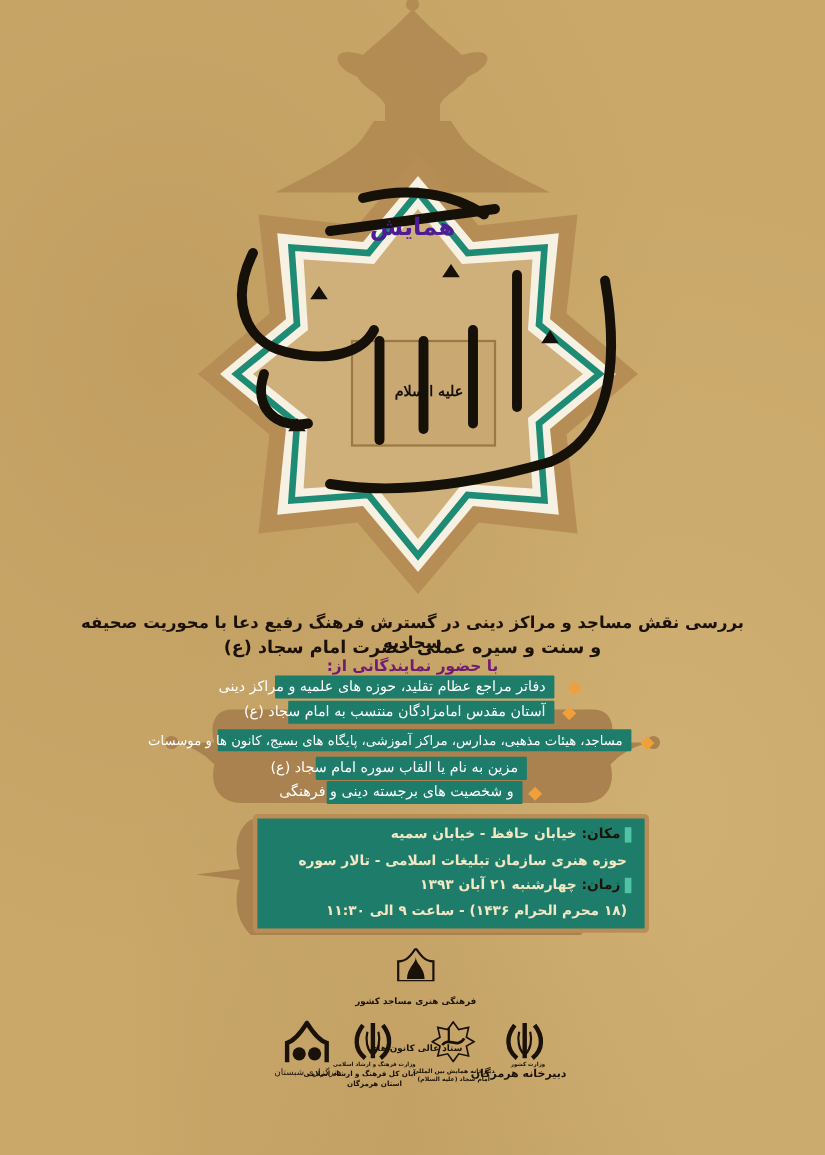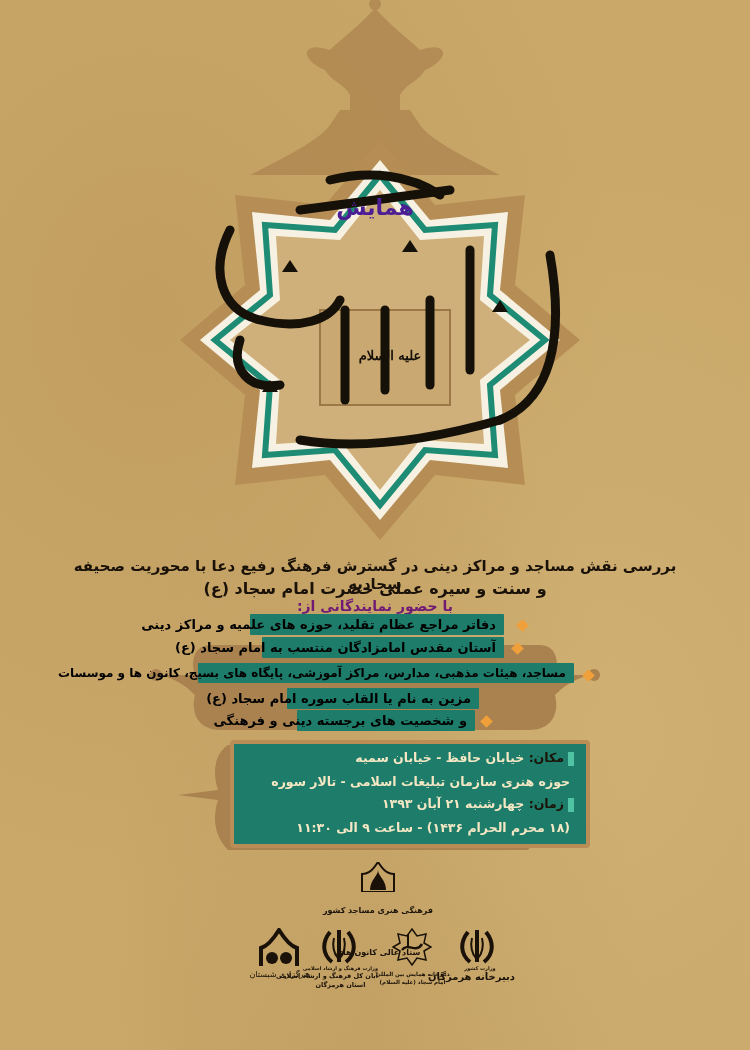--- a/index.html
+++ b/index.html
@@ -9,21 +9,21 @@
       radial-gradient(ellipse at 20% 30%, rgba(180,140,80,0.35), transparent 55%),
       radial-gradient(ellipse at 80% 70%, rgba(215,185,125,0.45), transparent 55%),
       radial-gradient(ellipse at 50% 95%, rgba(170,130,75,0.3), transparent 50%);
     font-family:"DejaVu Sans",sans-serif;}
   .abs{position:absolute;}
   .ornament-top{left:0;top:0;width:750px;height:220px;}
   .emblem{left:170px;top:140px;width:420px;height:400px;}
   .dir{direction:rtl;text-align:center;}
   .subtitle{left:60px;width:630px;color:#1a1208;font-weight:bold;font-size:15px;}
   .presence{left:60px;width:630px;color:#701a75;font-weight:bold;font-size:15px;}
-  .bar{background:#1e7d6a;color:#000000;font-weight:bold;font-size:13px;padding:3px 8px;
+  .bar{background:#1e7d6a;color:#ffffff;font-weight:normal;font-size:13px;padding:3px 8px;
     white-space:nowrap;direction:rtl;border-radius:1px;}
   .diamond{width:9px;height:9px;background:#f0a03a;transform:rotate(45deg);}
   .info-box{left:230px;top:740px;width:360px;height:108px;background:#1e7d6a;
     border:4px solid #b98d55;border-radius:4px;box-sizing:border-box;}
   .info-line{direction:rtl;text-align:right;color:#f3e7c4;font-weight:bold;font-size:12.5px;
     position:absolute;right:12px;white-space:nowrap;}
   .info-line .lbl{color:#1b1307;}
   .marker{display:inline-block;width:6px;height:14px;background:#4fc3a4;vertical-align:middle;margin-left:4px;}
   .logo-text{direction:rtl;text-align:center;color:#1a1208;font-weight:bold;white-space:nowrap;}
 </style>

